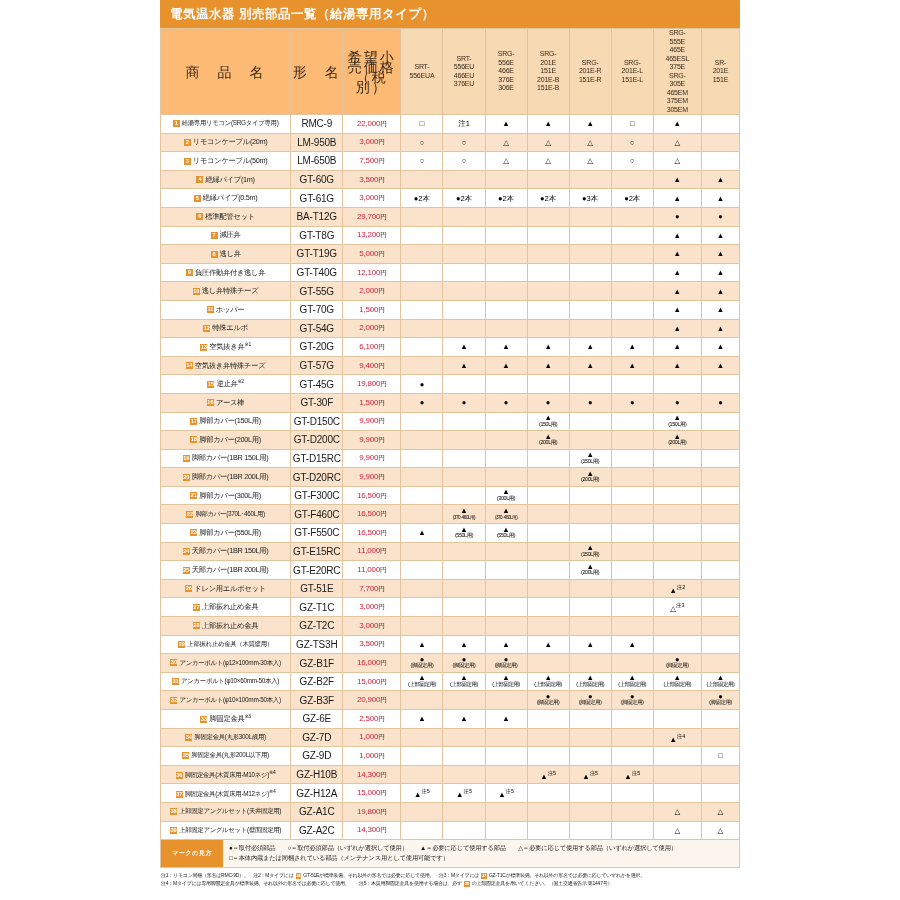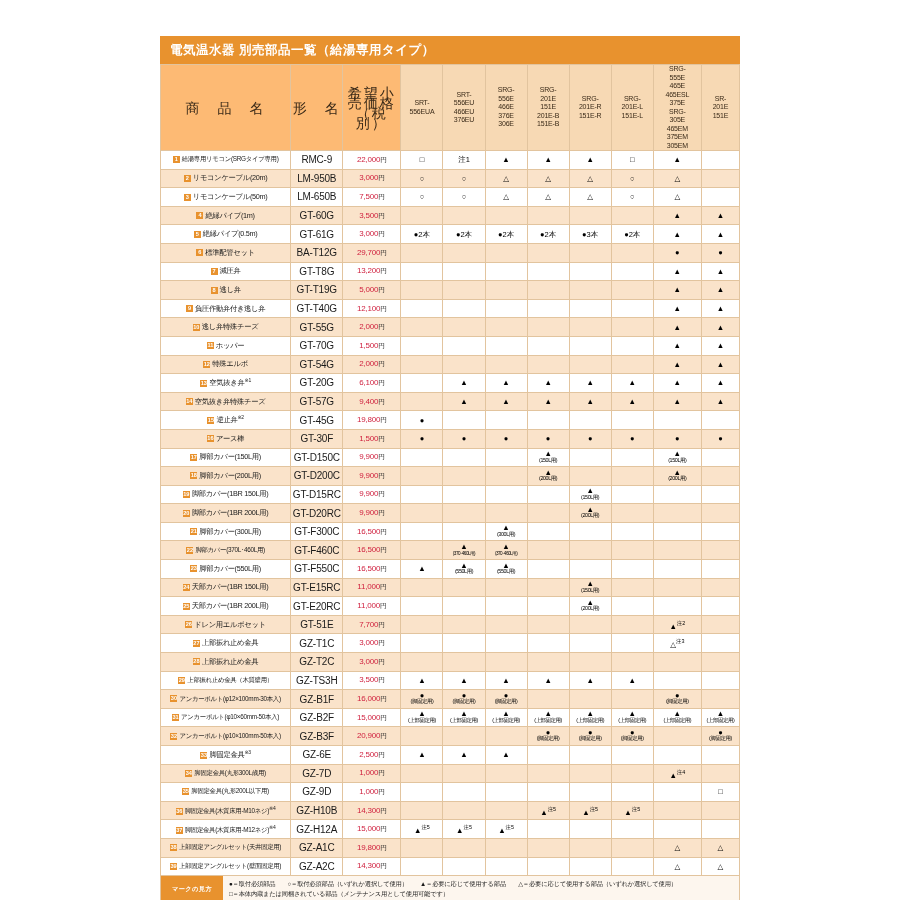--- a/index.html
+++ b/index.html
@@ -5,21 +5,20 @@
   html,body{margin:0;padding:0;}
   body{
     width:900px;height:900px;
     background:#ffffff;
     font-family:"Liberation Sans","DejaVu Sans",sans-serif;
     overflow:hidden;
   }
   #root{
     position:absolute;left:160px;top:0;width:580px;height:732px;
     background:#fdfaf6;
-    margin-top:36px;
   }
   
   .titlebar{
     background:#e8922e;
     color:#ffffff;
     font-size:12.5px;
     font-weight:bold;
     padding:6px 0 6px 10px;
     letter-spacing:.5px;
     height:16px;

